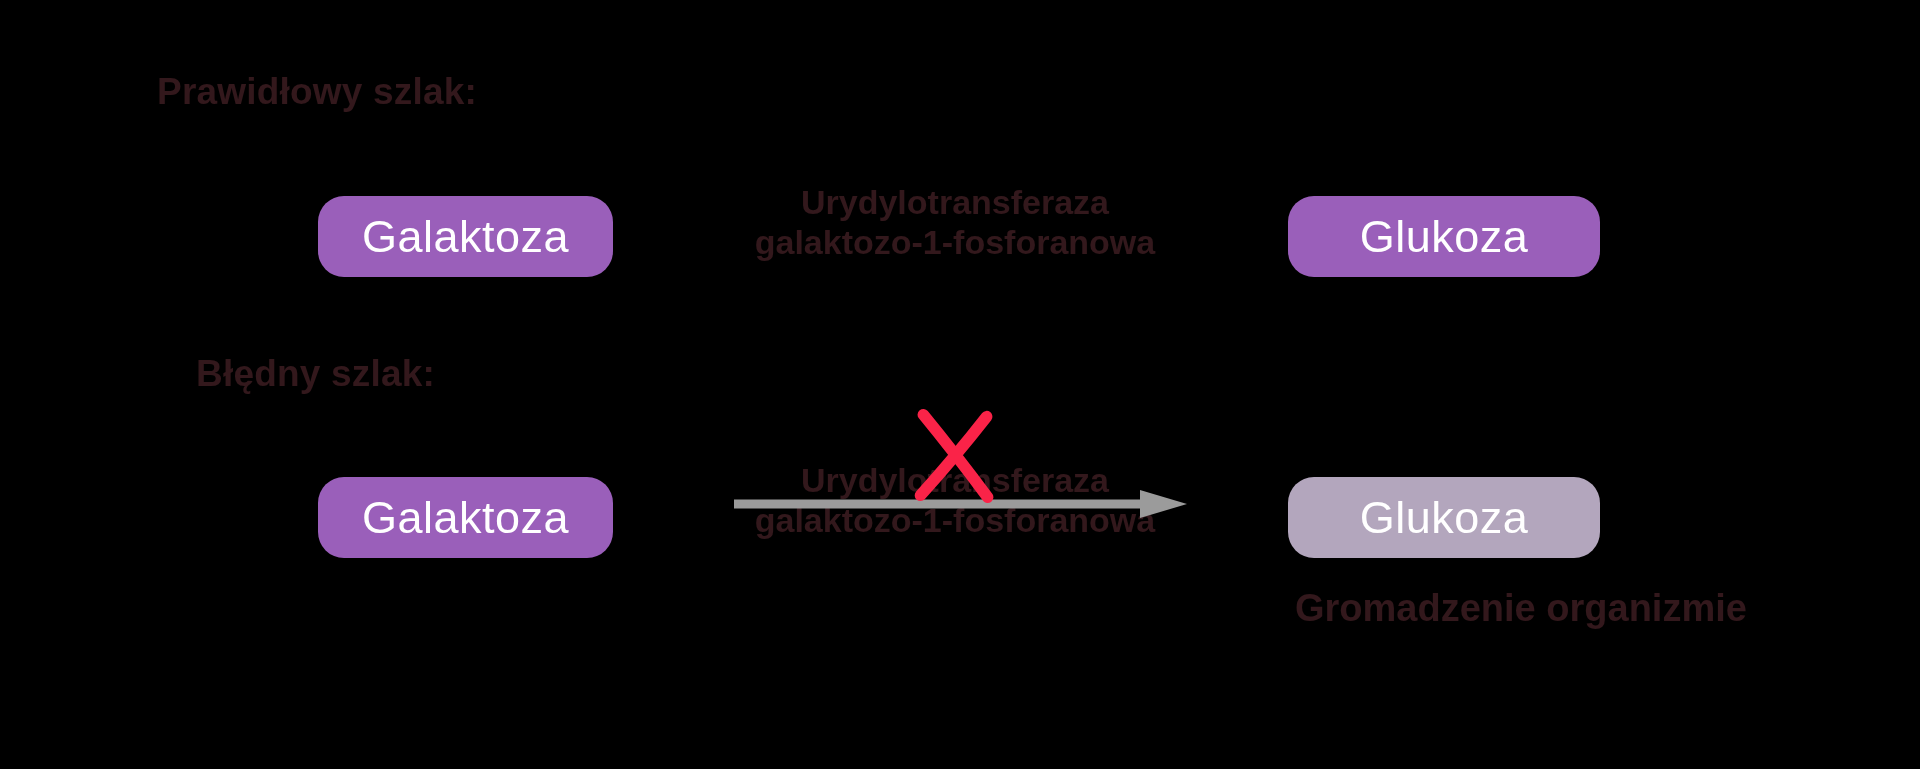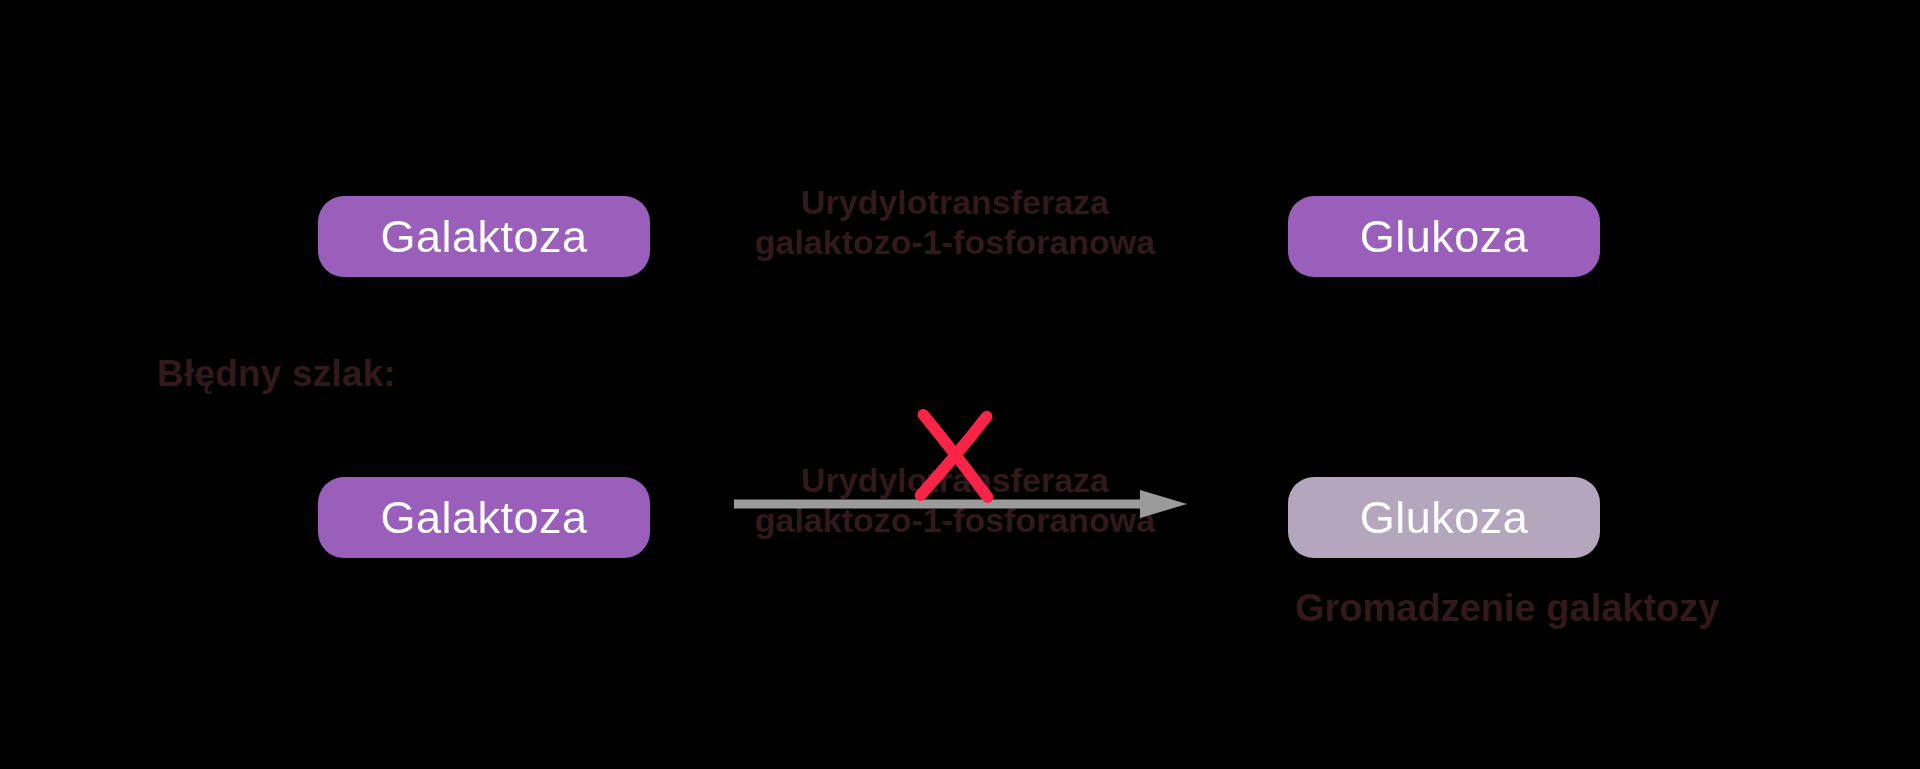--- a/index.html
+++ b/index.html
@@ -18,40 +18,40 @@
   .section-heading {
     position: absolute;
     left: 157px;
     font-size: 37px;
     font-weight: 700;
     color: var(--heading_text);
     letter-spacing: 0.2px;
     white-space: nowrap;
   }
   .h1 { top: 71px; }
-  .h2 { top: 353px; }
+  .h2 { top: 353px; margin-left: 39px; }
 
   .enzyme {
     position: absolute;
     left: 705px;
     width: 500px;
     text-align: center;
     font-size: 34px;
     font-weight: 700;
     line-height: 40px;
     color: var(--heading_text);
     white-space: nowrap;
     margin-top: 48px;
   }
   .enzyme-1 { top: 134px; }
   .enzyme-2 { top: 412px; }
 
   .node {
     position: absolute;
-    width: 332px;
+    width: 295px;
     height: 81px;
     border-radius: 26px;
     display: flex;
     align-items: center;
     justify-content: center;
     color: var(--box_text);
     font-size: 45px;
     font-weight: 400;
     letter-spacing: 0.5px;
   }
@@ -94,20 +94,21 @@
     line-height: 48px;
     color: var(--heading_text);
     white-space: nowrap;
   }
 </style>
 </head>
 <body>
 
 <div class="canvas">
 
+  <div class="section-heading h1">Prawidłowy szlak:</div>
 
   <div class="enzyme enzyme-1">
     <div>Urydylotransferaza</div>
     <div>galaktozo-1-fosforanowa</div>
   </div>
 
   <div class="node box-purple pos-galaktoza-1">
     <span>Galaktoza</span>
   </div>
 
@@ -134,16 +135,16 @@
 
   <div class="node box-purple pos-galaktoza-2">
     <span>Galaktoza</span>
   </div>
 
   <div class="node box-muted pos-glukoza-2">
     <span>Glukoza</span>
   </div>
 
   <div class="consequence">
-    <div>Gromadzenie galaktozy</div>
+    <div>Gromadzenie organizmie</div>
   </div>
 
 </div>
 
 </body></html>

